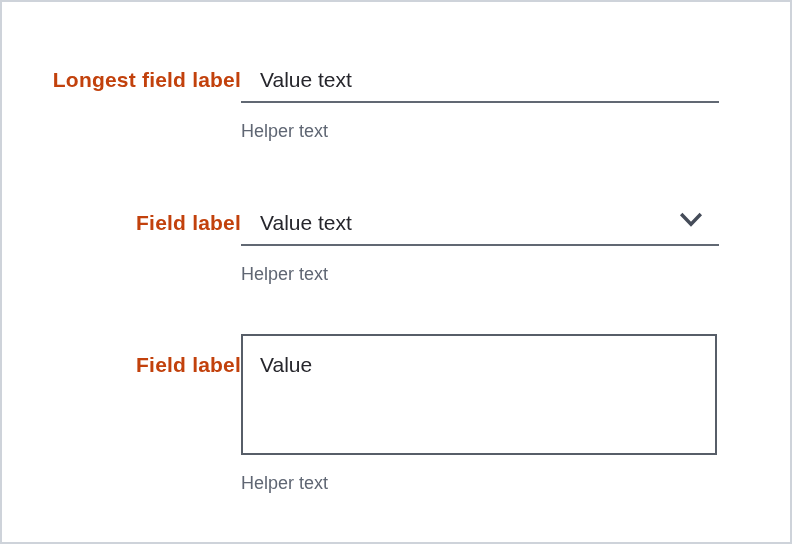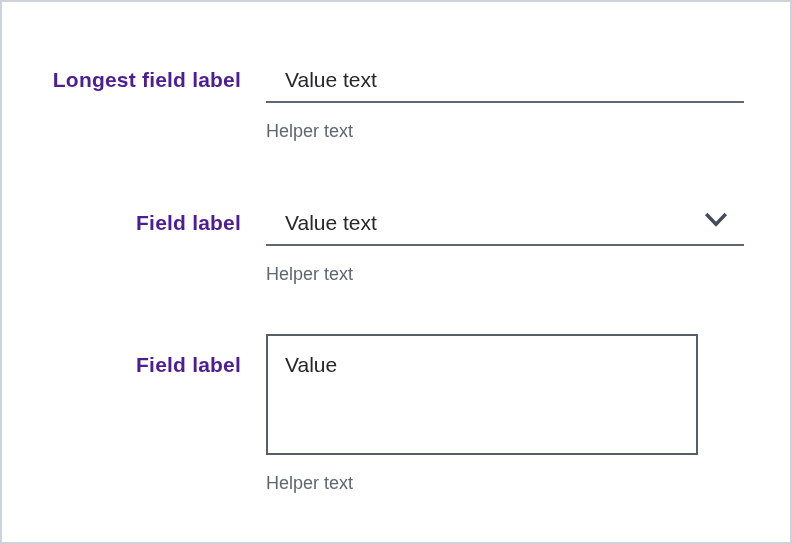--- a/index.html
+++ b/index.html
@@ -13,42 +13,42 @@
     padding-top: 52px;
     overflow: hidden;
   }
   .row { display: flex; align-items: baseline; }
   .flabel {
     flex: 0 0 239px;
     width: 239px;
     text-align: right;
     font-size: 21px;
     font-weight: 600;
-    color: #4c1d95;
+    color: #c2410c;
     line-height: 28px;
     letter-spacing: 0.2px;
     white-space: nowrap;
   }
-  .fcol { margin-left: 25px; flex: 0 0 478px; width: 478px; }
+  .fcol { flex: 0 0 478px; width: 478px; }
   .control {
     box-sizing: border-box;
     font-size: 21px;
     color: #26262c;
     line-height: 28px;
     white-space: nowrap;
   }
   .underline {
     width: 478px;
     border-bottom: 2px solid #616873;
     padding: 12px 0 7px 19px;
     position: relative;
   }
   .chev { position: absolute; right: 16px; bottom: 17px; line-height: 0; display: block; }
   .box {
-    width: 432px;
+    width: 476px;
     height: 121px;
     border: 2px solid #575e68;
     padding: 15px 14px 0 17px;
   }
   .helper {
     margin-top: 17px;
     font-size: 18px;
     color: #5f6673;
     line-height: 22px;
   }

